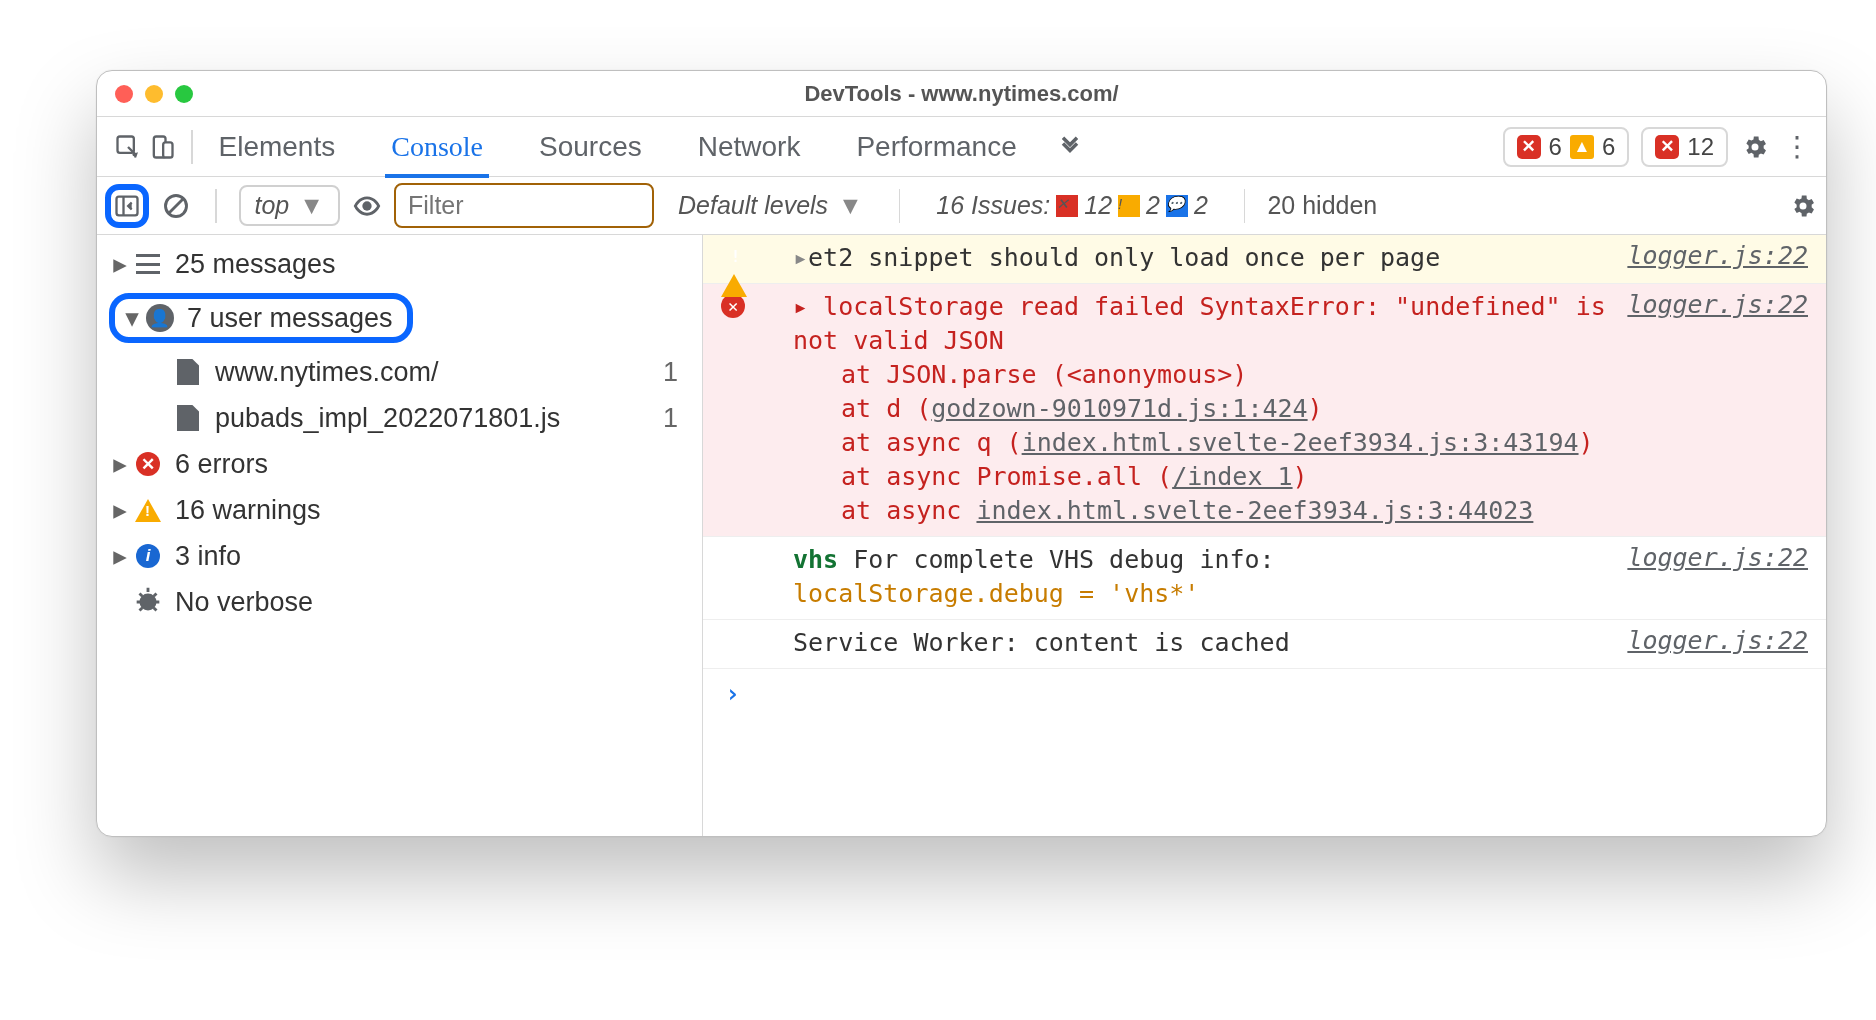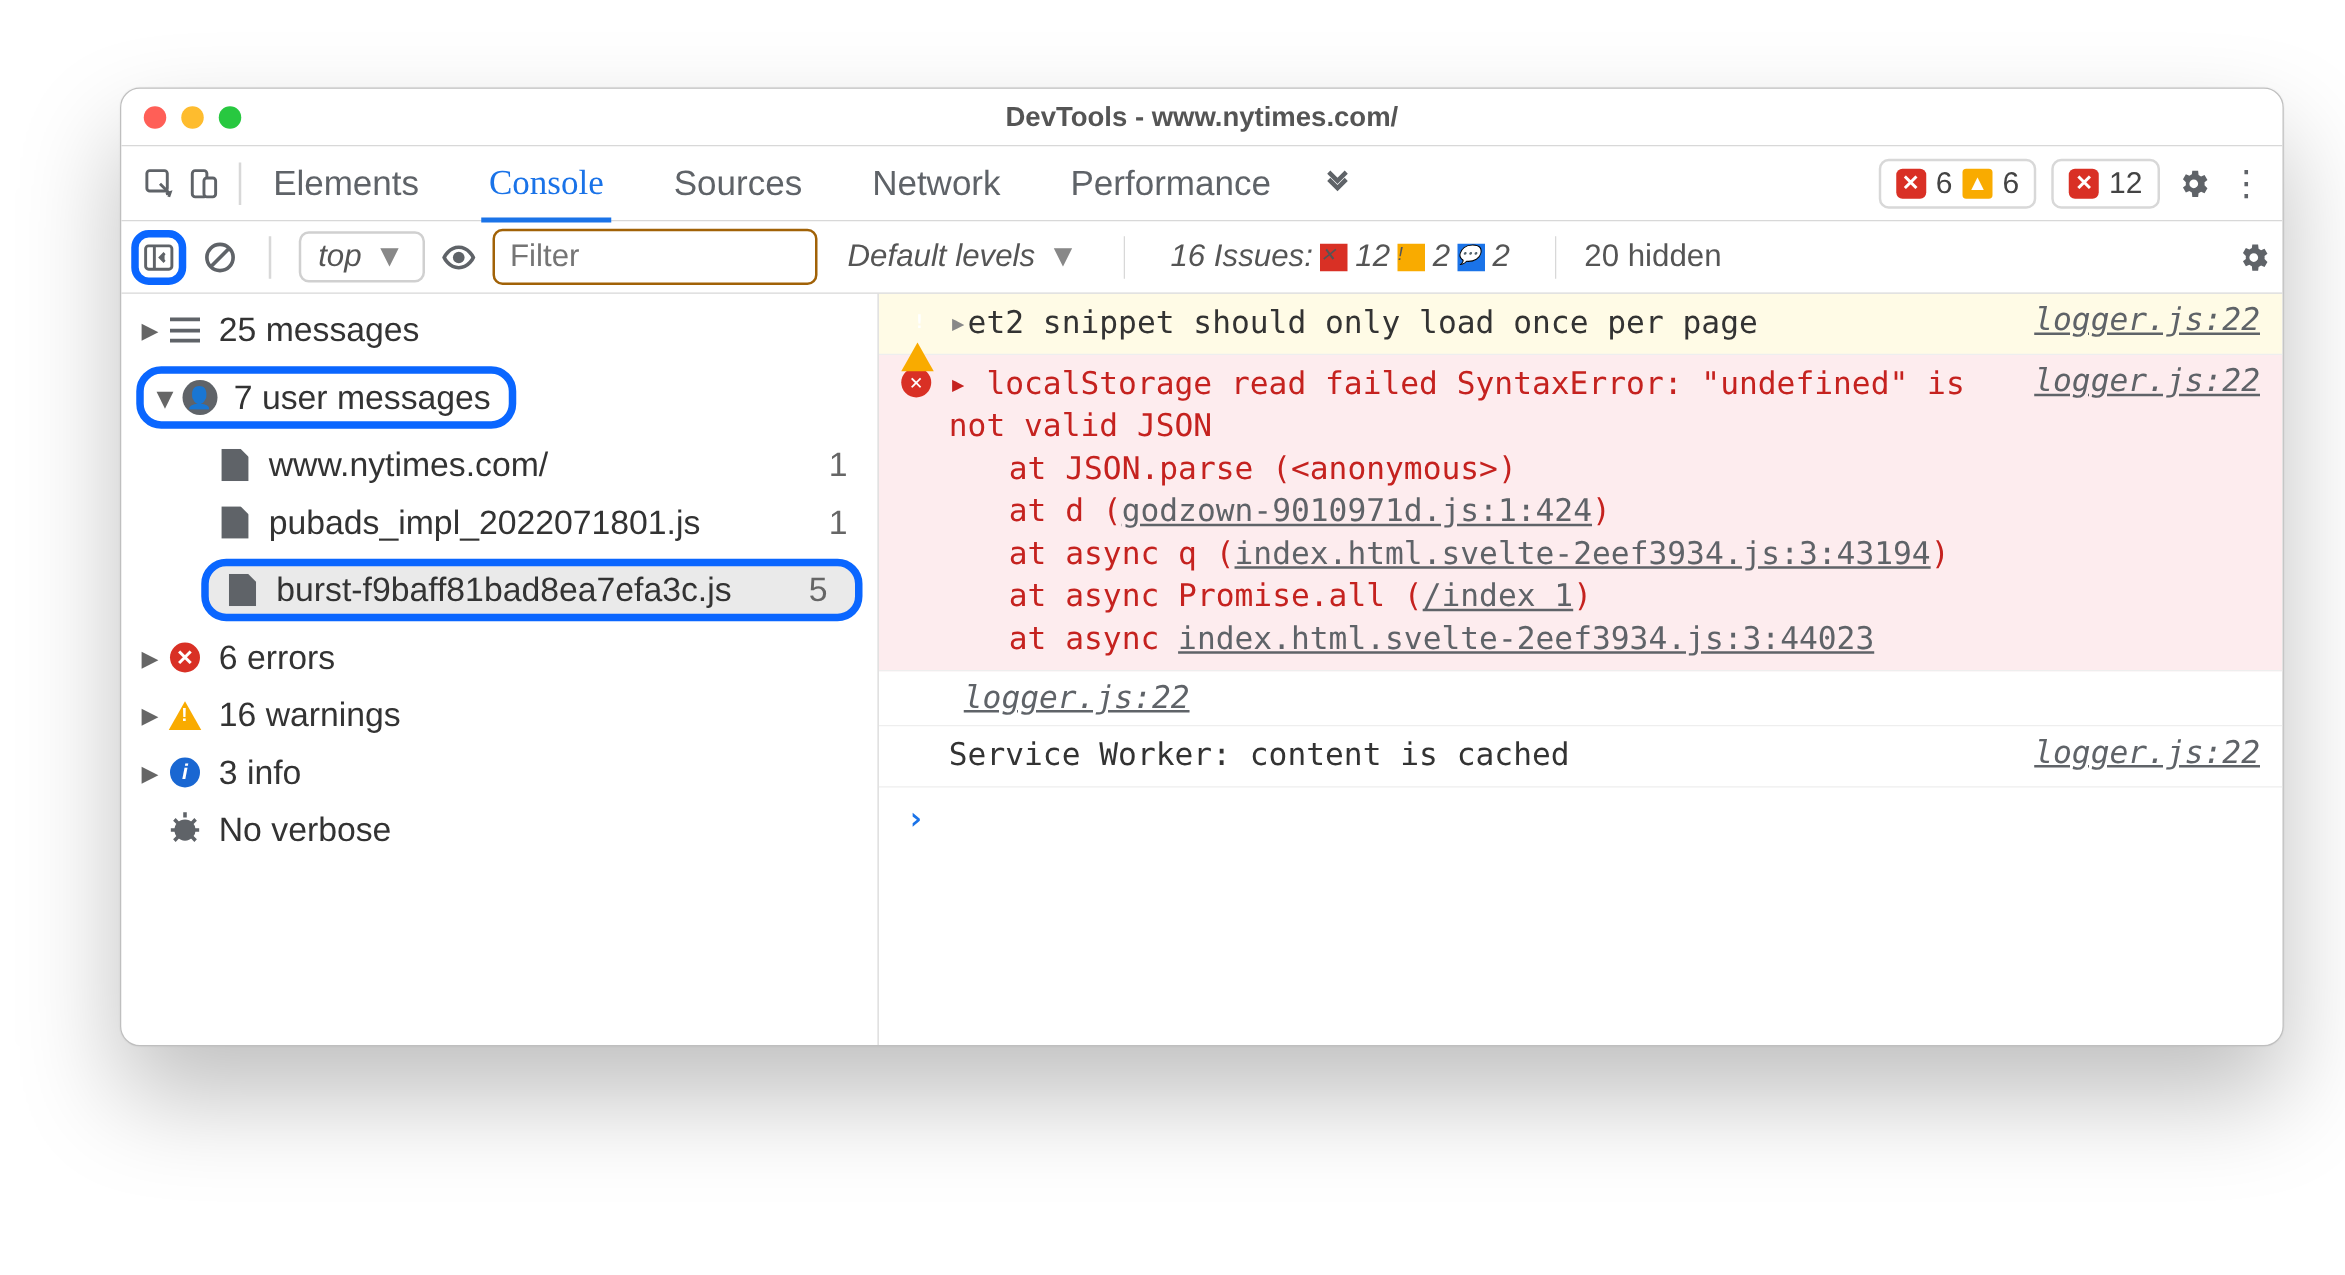--- a/index.html
+++ b/index.html
@@ -43,21 +43,21 @@
   .srow .cnt { margin-left:auto; color:#666; padding-right:12px; }
   .iconslot { width:34px; height:34px; display:flex; align-items:center; justify-content:center; margin-right:10px; }
   .hl { border:6px solid #0a66ff; border-radius:20px; }
   .hl-inline { display:inline-flex; align-items:center; border:6px solid #0a66ff; border-radius:20px; padding:2px 14px 2px 6px; }
   .subrow { padding-left:74px; }
 
   
   .msgs { flex:1; font-family: ui-monospace, Menlo, monospace; font-size:25px; overflow:hidden; }
   .msg { display:flex; align-items:flex-start; padding:6px 18px 8px 18px; border-bottom:1.5px solid #eee; }
   .msg .micon { width:30px; padding-top:4px; }
-  .msg .mtxt { flex:1; padding-left:8px; line-height:34px; }
+  .msg .mtxt { flex:1; padding-left:8px; line-height:34px;margin-left:34px; }
   .msg .msrc { white-space:nowrap; color:#5f6368; text-decoration:underline; margin-left:20px;font-style:italic; }
   .msg.warn { background:#fffbe6; }
   .msg.err  { background:#fdecee; color:#c5221f; }
   .msg.err .mtxt a { color:#5f6368; }
   .msg .tag { color:#137333; font-weight:600; }
   .msg .code { color:#c77c00; }
   .prompt { color:#1a73e8; font-family: ui-monospace, Menlo, monospace; font-size:25px; padding:10px 22px; font-weight:700; }
 
   
   .ic-err { width:24px;height:24px;border-radius:50%;background:#d93025;color:#fff;display:flex;align-items:center;justify-content:center;font-weight:700;font-size:17px; }
@@ -214,29 +214,20 @@
         <span>www.nytimes.com/</span>
         <span class="cnt">1</span>
       </div>
       <div class="srow subrow">
         <span class="iconslot">
               <span class="ic-file"></span>
             </span>
         <span>pubads_impl_2022071801.js</span>
         <span class="cnt">1</span>
       </div>
-      <div class="srow subrow" style="padding-left:64px">
-        <span class="hl" style="display:flex;align-items:center;flex:1;padding:2px 10px;background:#eaeaea">
-          <span class="iconslot">
-                <span class="ic-file"></span>
-              </span>
-          <span>burst-f9baff81bad8ea7efa3c.js</span>
-          <span class="cnt">5</span>
-        </span>
-      </div>
       <div class="srow">
         <span class="tri">▸</span>
         <span class="iconslot">
               <span class="ic-err">✕</span>
             </span>
         <span>6 errors</span>
       </div>
       <div class="srow">
         <span class="tri">▸</span>
         <span class="iconslot">
@@ -280,20 +271,25 @@
           <span style="padding-left:48px">at d (<a>godzown-9010971d.js:1:424</a>)</span><br>
           <span style="padding-left:48px">at async q (<a>index.html.svelte-2eef3934.js:3:43194</a>)</span><br>
           <span style="padding-left:48px">at async Promise.all (<a>/index 1</a>)</span><br>
           <span style="padding-left:48px">at async <a>index.html.svelte-2eef3934.js:3:44023</a></span>
         </div>
         <a class="msrc">logger.js:22</a>
       </div>
 
       <div class="msg">
         <div class="micon"></div>
+        <div class="mtxt">
+          <span class="tag">vhs</span>
+          <span>For complete VHS debug info:</span><br>
+          <span class="code">localStorage.debug = 'vhs*'</span>
+        </div>
         <a class="msrc">logger.js:22</a>
       </div>
 
       <div class="msg">
         <div class="micon"></div>
         <div class="mtxt"><span>Service Worker: content is cached</span></div>
         <a class="msrc">logger.js:22</a>
       </div>
 
       <div class="prompt">›</div>

